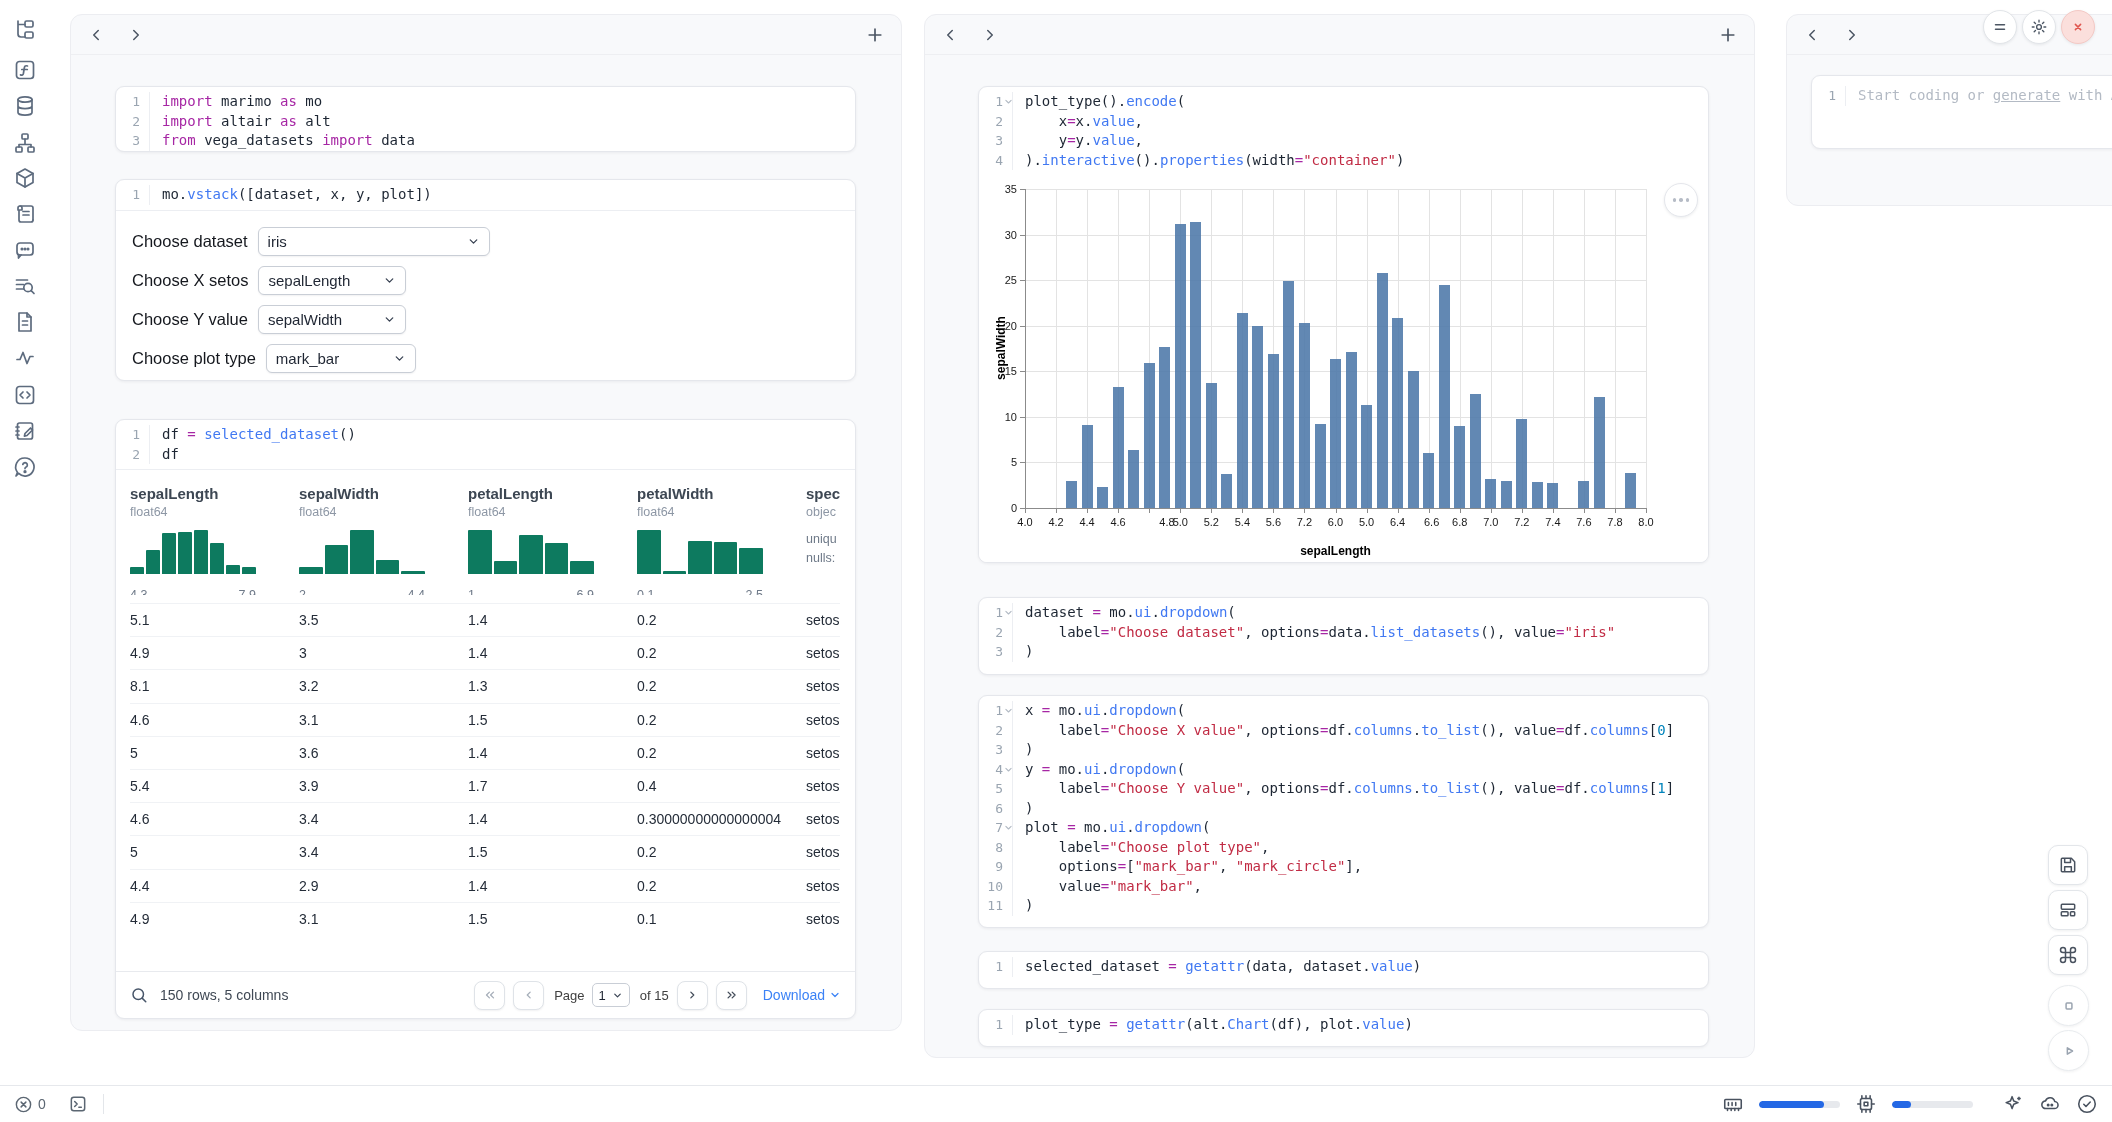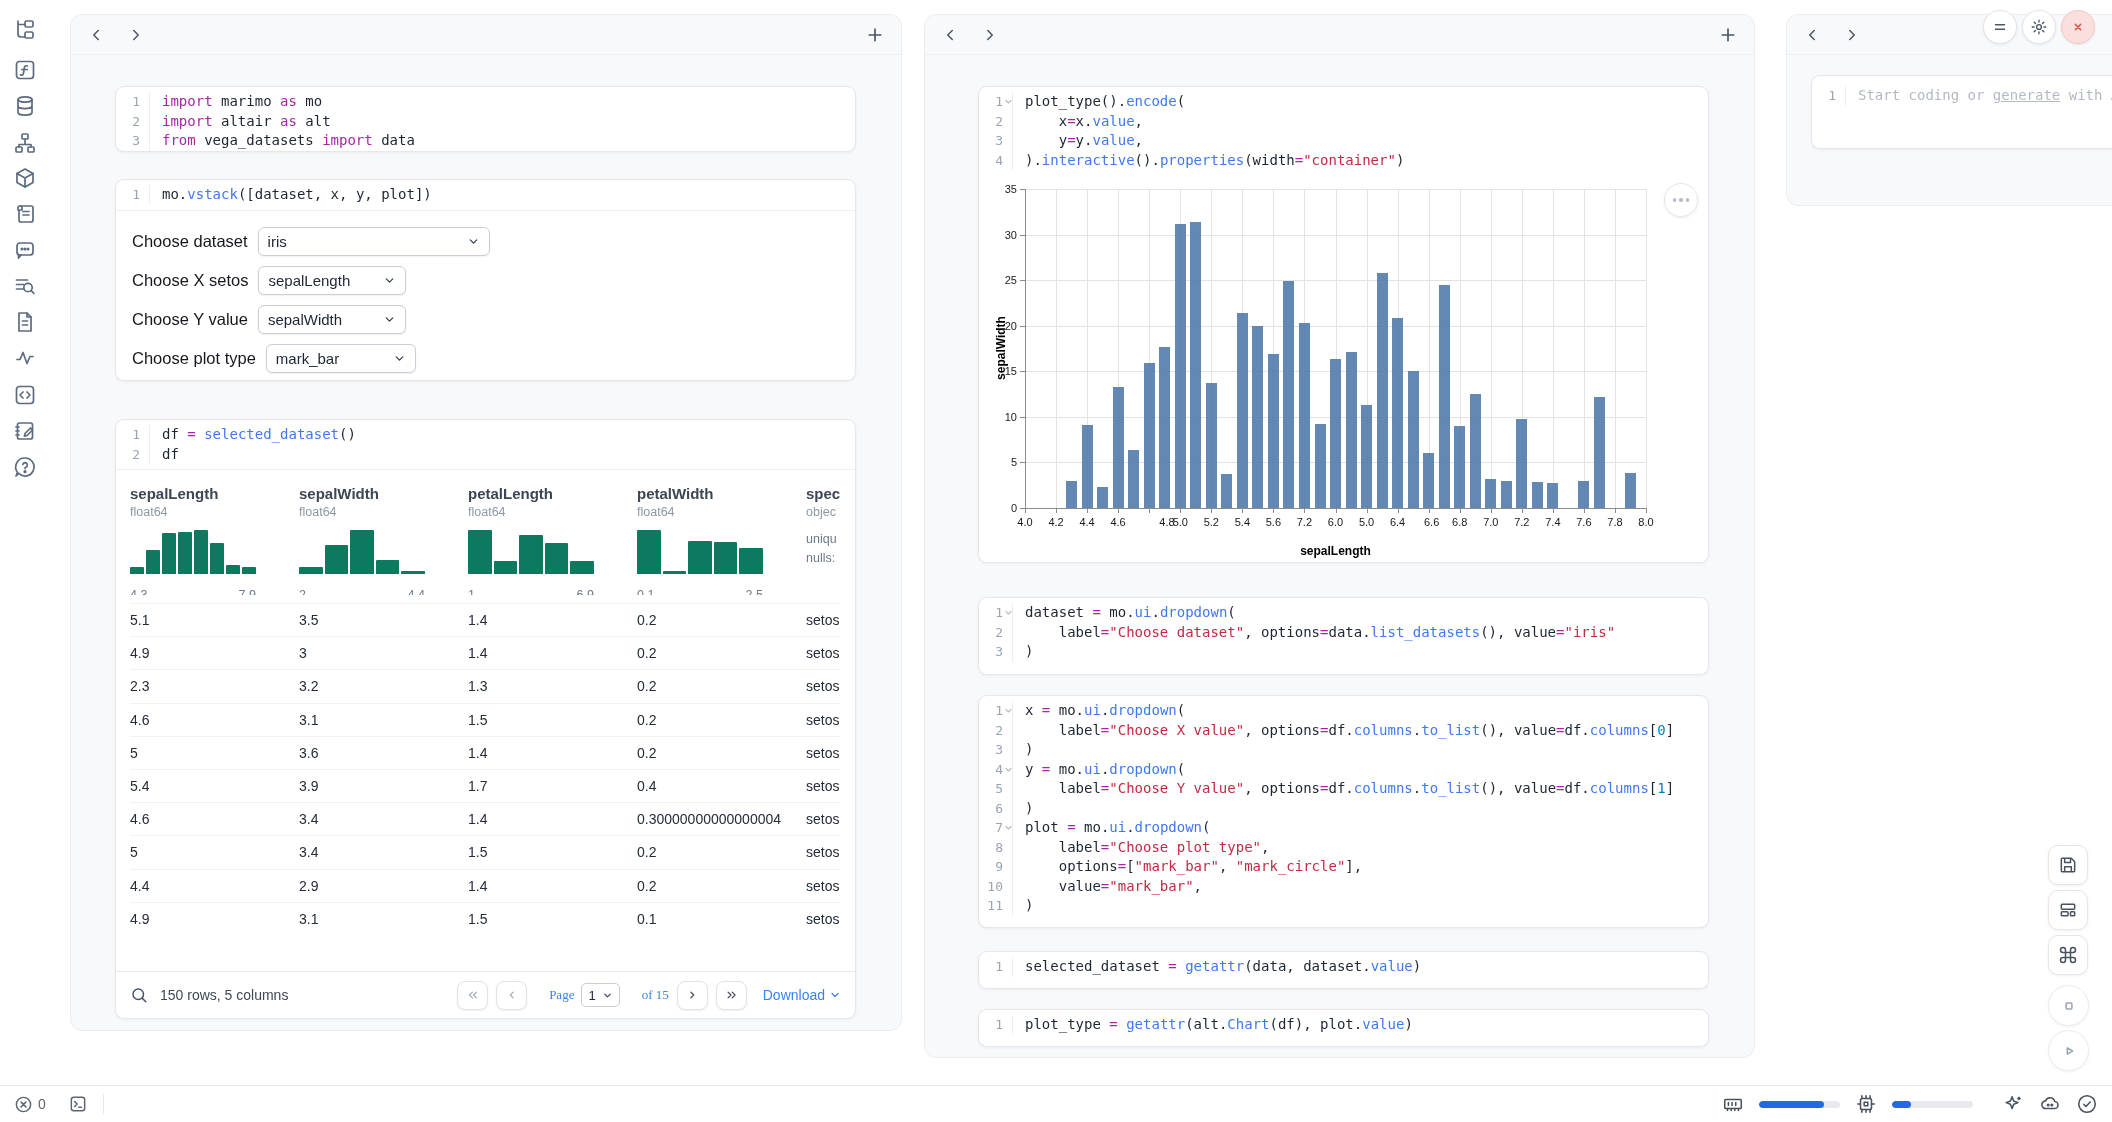--- a/index.html
+++ b/index.html
@@ -54,21 +54,21 @@
   .t-row { display:flex; height:33.2px; align-items:center; border-top:1px solid #f0f2f5; }
   .t-cell { width:169px; flex:0 0 169px; font-size:14px; color:#242c38; white-space:nowrap; overflow:hidden; }
   #tbl-footer { position:absolute; left:0; right:0; bottom:0; height:47px; border-top:1px solid #e8eaee;
      display:flex; align-items:center; padding:0 14px; }
   .tf-summary { font-size:14px; color:#3f4854; margin-left:12px; }
   .pg-btn { width:31px; height:29px; background:#fff; border:1px solid #dfe3e8; border-radius:8px;
      box-shadow:0 1px 2px rgba(16,24,40,.06); display:flex; align-items:center; justify-content:center;
      cursor:pointer; margin-left:8px; }
   .pg-btn svg { width:14px; height:14px; }
   .pg-dim { color:#a6aeb9; } .pg-dark { color:#434c59; }
-  .pg-text { font-size:13px; color:#3b82f6; margin-left:22px;font-family:Liberation Serif, serif; }
+  .pg-text { font-size:13px; color:#404040; margin-left:10px; }
   .pg-select { height:24px; border:1px solid #c9ced6; border-radius:5px; background:#fff; display:flex;
      align-items:center; padding:0 6px; font-size:13px; color:#1f2633; margin-left:7px; cursor:pointer; }
   .pg-select svg { width:11px; height:11px; margin-left:6px; color:#384252; }
   .dl-link { font-size:14px; color:#3b82f6; margin-left:16px; display:flex; align-items:center; cursor:pointer; }
   .dl-link svg { width:12px; height:12px; margin-left:4px; }
 
   
   #chart { position:absolute; left:0; top:88px; width:729px; height:389px; background:#fff; }
   .gl { position:absolute; background:#e3e3e3; }
   .axis-line { position:absolute; background:#8b8b8b; }
@@ -333,21 +333,21 @@
             <span class="t-cell">setos</span>
           </div>
           <div class="t-row">
             <span class="t-cell">4.9</span>
             <span class="t-cell">3</span>
             <span class="t-cell">1.4</span>
             <span class="t-cell">0.2</span>
             <span class="t-cell">setos</span>
           </div>
           <div class="t-row">
-            <span class="t-cell">2.3</span>
+            <span class="t-cell">8.1</span>
             <span class="t-cell">3.2</span>
             <span class="t-cell">1.3</span>
             <span class="t-cell">0.2</span>
             <span class="t-cell">setos</span>
           </div>
           <div class="t-row">
             <span class="t-cell">4.6</span>
             <span class="t-cell">3.1</span>
             <span class="t-cell">1.5</span>
             <span class="t-cell">0.2</span>

